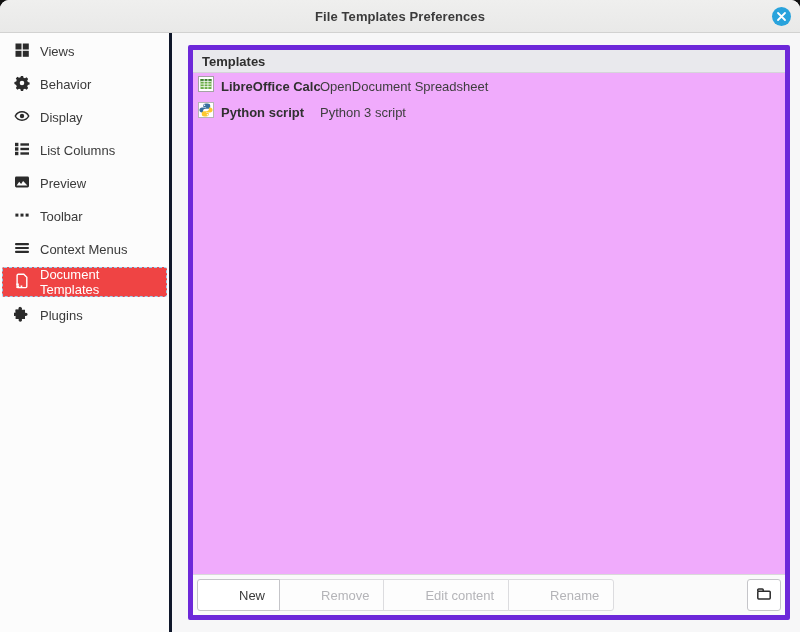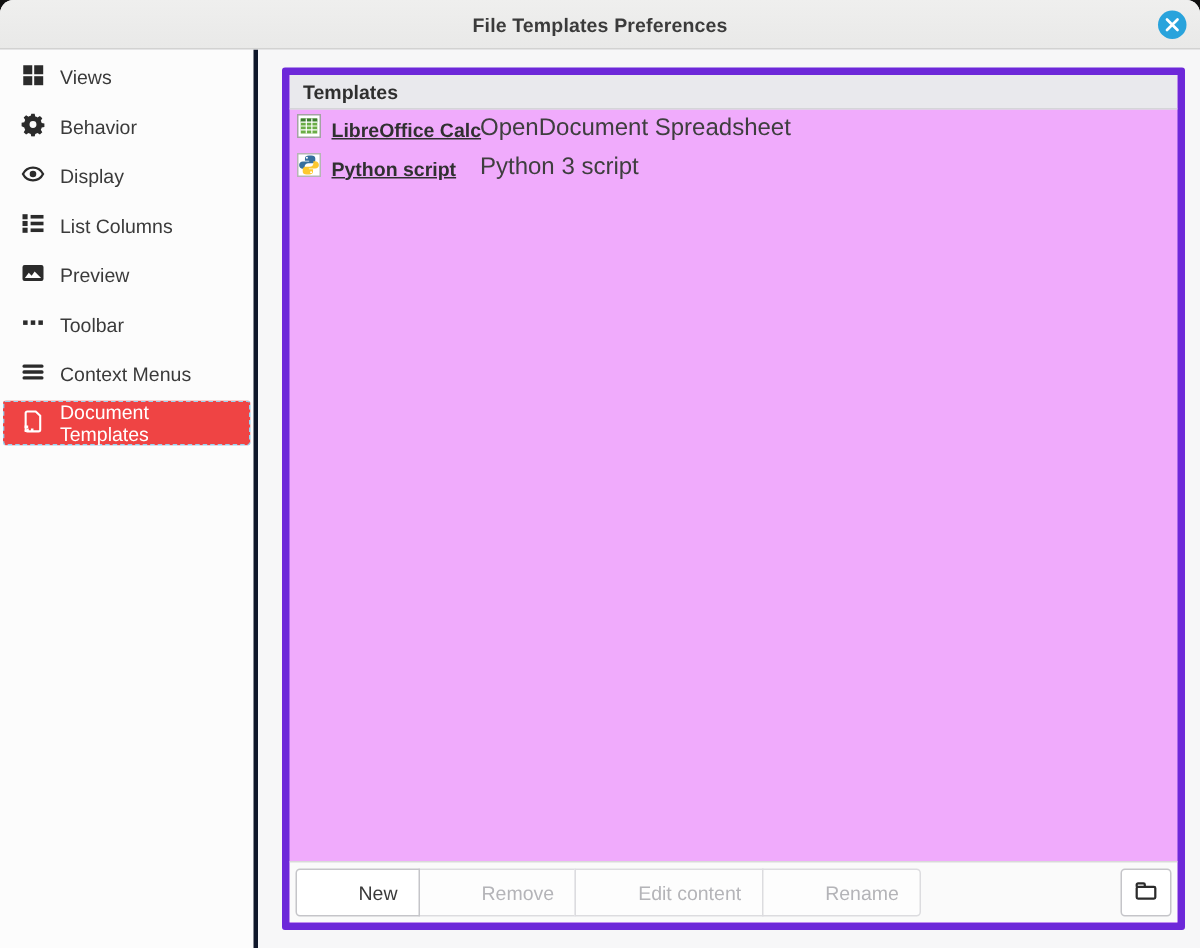--- a/index.html
+++ b/index.html
@@ -17,22 +17,22 @@
   .side-item svg{flex:0 0 16px;color:#2b2b2b;}
   .side-item.selected{background:#ef4444;color:#ffffff;border-color:#96d3f1;}
   .side-item.selected svg{color:#ffffff;}
   
   .content{flex:1;padding:12px 10px 12px 16px;min-width:0;box-sizing:border-box;}
   .frame{height:100%;box-sizing:border-box;border:5px solid #6d28d9;background:#f0abfc;display:flex;flex-direction:column;border-radius:2px;overflow:hidden;}
   .frame-header{flex:0 0 22px;background:#e9e9ed;border-bottom:1px solid #d5d5d9;display:flex;align-items:center;padding-left:9px;font-size:13px;font-weight:bold;color:#2f2f2f;}
   .tpl-list{flex:1;min-height:0;}
   .tpl-row{height:26px;display:flex;align-items:center;padding-left:5px;cursor:pointer;}
   .tpl-row svg{flex:0 0 16px;margin-right:7px;}
-  .tpl-name{font-size:13px;font-weight:bold;color:#303030;width:99px;flex:0 0 99px;white-space:nowrap;text-decoration:underline;}
-  .tpl-desc{font-size:16px;color:#3e3e3e;white-space:nowrap;}
+  .tpl-name{font-size:13px;font-weight:bold;color:#303030;width:99px;flex:0 0 99px;white-space:nowrap;}
+  .tpl-desc{font-size:13px;color:#3e3e3e;white-space:nowrap;}
   
   .tpl-toolbar{flex:0 0 41px;border-top:1px solid #d9d9d9;background:#fafafa;display:flex;align-items:center;justify-content:space-between;padding:0 4px;box-sizing:border-box;}
   .btn-group{display:flex;}
   .tbtn{height:32px;box-sizing:border-box;background:#ffffff;border:1px solid #c5c5c9;color:#3a3a3a;font-size:13px;font-family:inherit;padding:0 14px;cursor:pointer;}
   .btn-group .tbtn{border-radius:0;margin-left:-1px;padding-left:41px;}
   .btn-group .tbtn:first-child{border-radius:3px 0 0 3px;margin-left:0;position:relative;z-index:2;}
   .btn-group .tbtn:last-child{border-radius:0 3px 3px 0;}
   .tbtn:disabled{color:#b4b4b8;border-color:#dcdcdf;background:#fdfdfd;cursor:default;z-index:1;}
   .folder-btn{width:34px;height:32px;box-sizing:border-box;background:#ffffff;border:1px solid #c5c5c9;border-radius:3px;display:flex;align-items:center;justify-content:center;cursor:pointer;color:#2b2b2b;padding:0;}
 </style>
@@ -120,20 +120,27 @@
       </div>
 
       <div class="side-item selected">
         <span><svg width="16" height="16" viewBox="0 0 16 16">
               <path d="M4.2 1.3h5.6l3 2.9v9.3a1.1 1.1 0 0 1-1.1 1.1H4.2a1.1 1.1 0 0 1-1.1-1.1V2.4a1.1 1.1 0 0 1 1.1-1.1z" fill="none" stroke="currentColor" stroke-width="1.4"></path>
               <path d="M3.6 10.6v3.2h5" fill="none" stroke="currentColor" stroke-width="2.4" stroke-dasharray="1.7 1.4"></path>
             </svg></span>
         <span>Document Templates</span>
       </div>
 
+      <div class="side-item">
+        <span><svg width="16" height="16" viewBox="0 0 16 16" fill="currentColor">
+              <path d="M6.3 1.1c-.95 0-1.7.75-1.7 1.7 0 .3.08.6.22.85H1.6v3.5c-.26-.15-.56-.23-.86-.23-.94 0-1.7.76-1.7 1.7"></path>
+              <path d="M6.3 1.1c.95 0 1.7.75 1.7 1.7 0 .3-.08.6-.22.85h3.22v3.23c.26-.14.55-.22.85-.22.95 0 1.7.76 1.7 1.7s-.75 1.7-1.7 1.7c-.3 0-.59-.08-.85-.22v3.26H7.78c.14.26.22.55.22.85 0 .95-.75 1.7-1.7 1.7s-1.7-.75-1.7-1.7c0-.3.08-.59.22-.85H1.6V9.87c-.26.14-.56.22-.86.22-.94 0-1.7-.76-1.7-1.7s.76-1.7 1.7-1.7c.3 0 .6.08.86.23v-3.5h3.22a1.74 1.74 0 0 1-.22-.85c0-.95.75-1.7 1.7-1.7z"></path>
+            </svg></span>
+        <span>Plugins</span>
+      </div>
 
     </div>
 
     <div class="content">
       <div class="frame">
 
         <div class="frame-header">
           <span>Templates</span>
         </div>
 

